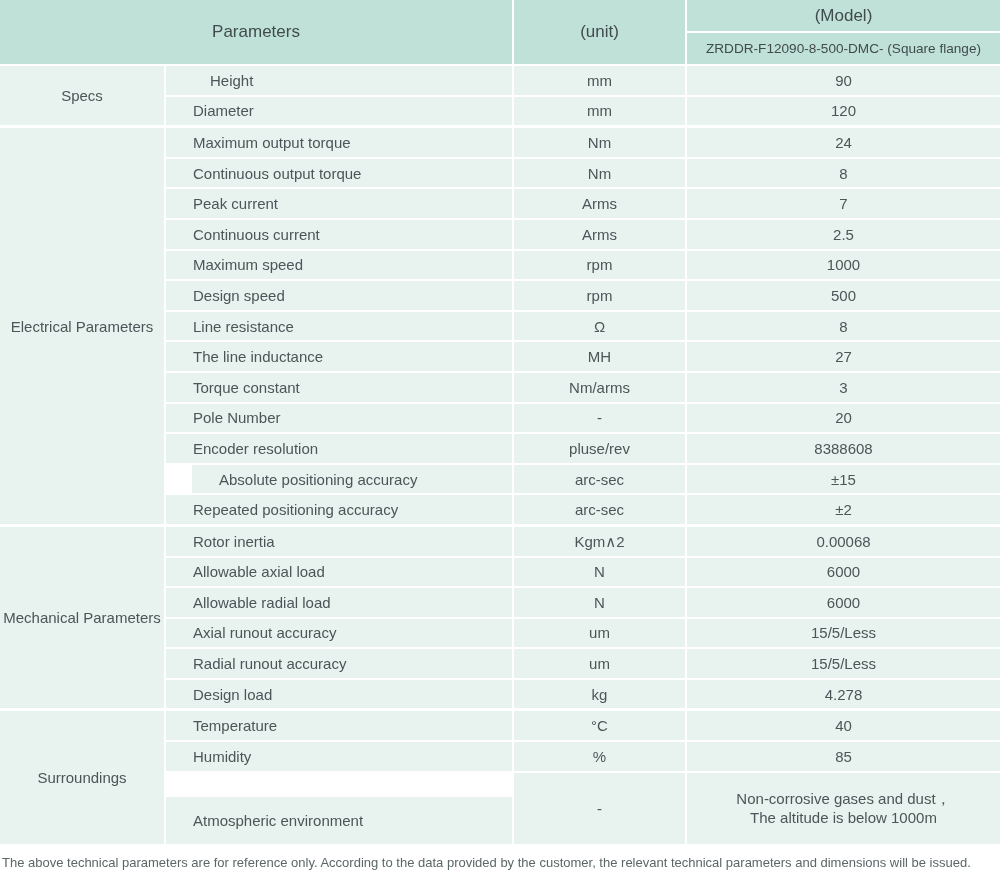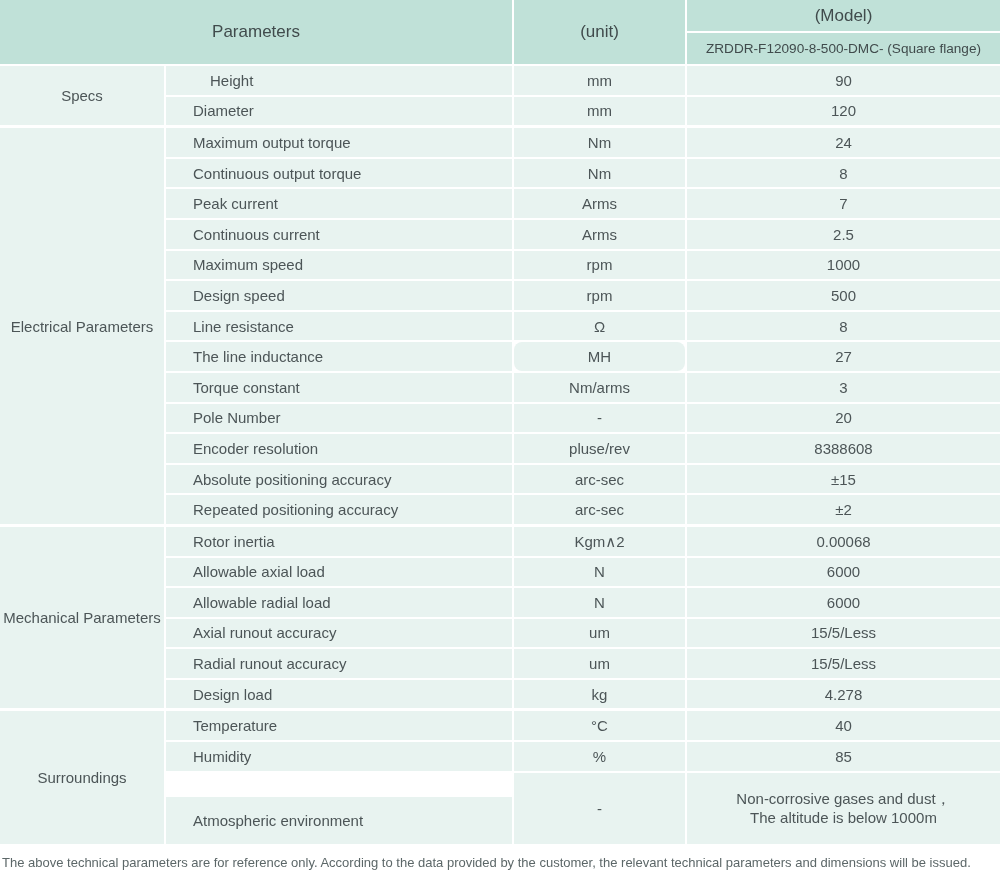--- a/index.html
+++ b/index.html
@@ -118,32 +118,32 @@
         <div class="cell param" style="grid-area: 5 / 2;">Maximum speed</div>
         <div class="cell unit" style="grid-area: 5 / 3;">rpm</div>
         <div class="cell value" style="grid-area: 5 / 4;">1000</div>
         <div class="cell param" style="grid-area: 6 / 2;">Design speed</div>
         <div class="cell unit" style="grid-area: 6 / 3;">rpm</div>
         <div class="cell value" style="grid-area: 6 / 4;">500</div>
         <div class="cell param" style="grid-area: 7 / 2;">Line resistance</div>
         <div class="cell unit" style="grid-area: 7 / 3;">Ω</div>
         <div class="cell value" style="grid-area: 7 / 4;">8</div>
         <div class="cell param" style="grid-area: 8 / 2;">The line inductance</div>
-        <div class="cell unit" style="grid-area: 8 / 3; border-radius: 8px;">MH</div>
+        <div class="cell unit" style="grid-area: 8 / 3;">MH</div>
         <div class="cell value" style="grid-area: 8 / 4;">27</div>
         <div class="cell param" style="grid-area: 9 / 2;">Torque constant</div>
         <div class="cell unit" style="grid-area: 9 / 3;">Nm/arms</div>
         <div class="cell value" style="grid-area: 9 / 4;">3</div>
         <div class="cell param" style="grid-area: 10 / 2;">Pole Number</div>
         <div class="cell unit" style="grid-area: 10 / 3;">-</div>
         <div class="cell value" style="grid-area: 10 / 4;">20</div>
         <div class="cell param" style="grid-area: 11 / 2;">Encoder resolution</div>
         <div class="cell unit" style="grid-area: 11 / 3;">pluse/rev</div>
         <div class="cell value" style="grid-area: 11 / 4; text-align: right;">8388608</div>
-        <div class="cell param" style="grid-area: 12 / 2;">Absolute positioning accuracy</div>
+        <div class="cell param" style="grid-area: 12 / 2; margin-left: 26px;">Absolute positioning accuracy</div>
         <div class="cell unit" style="grid-area: 12 / 3;">arc-sec</div>
         <div class="cell value" style="grid-area: 12 / 4;">±15</div>
         <div class="cell param" style="grid-area: 13 / 2;">Repeated positioning accuracy</div>
         <div class="cell unit" style="grid-area: 13 / 3;">arc-sec</div>
         <div class="cell value" style="grid-area: 13 / 4;">±2</div>
       </div>
       <div class="section" style="grid-template-rows: var(--rh) var(--rh) var(--rh) var(--rh) var(--rh) var(--rh);">
         <div class="cell group" style="grid-row: 1 / span 6;">Mechanical Parameters</div>
         <div class="cell param" style="grid-area: 1 / 2;">Rotor inertia</div>
         <div class="cell unit" style="grid-area: 1 / 3;">Kgm∧2</div>

